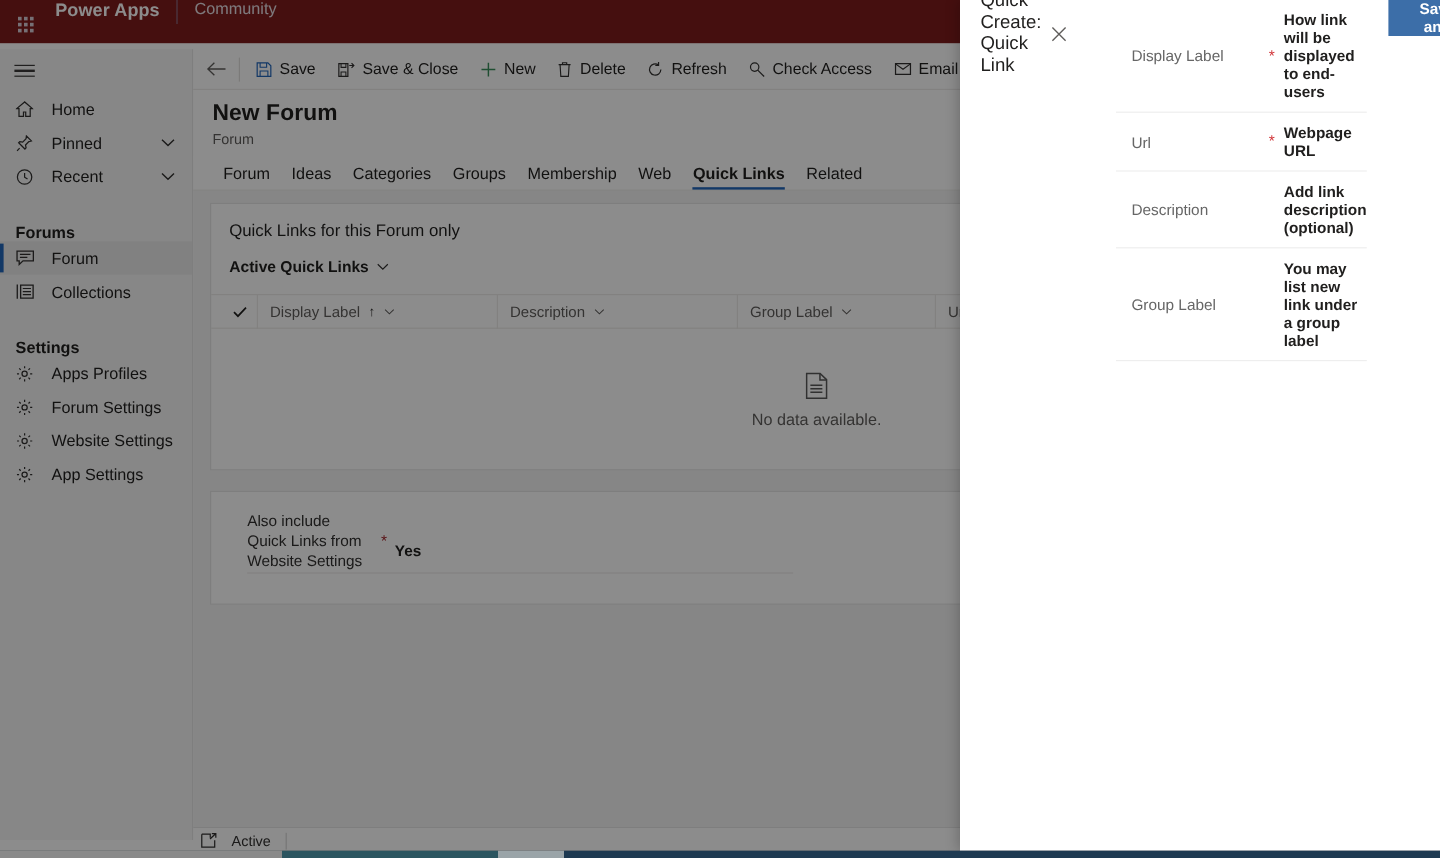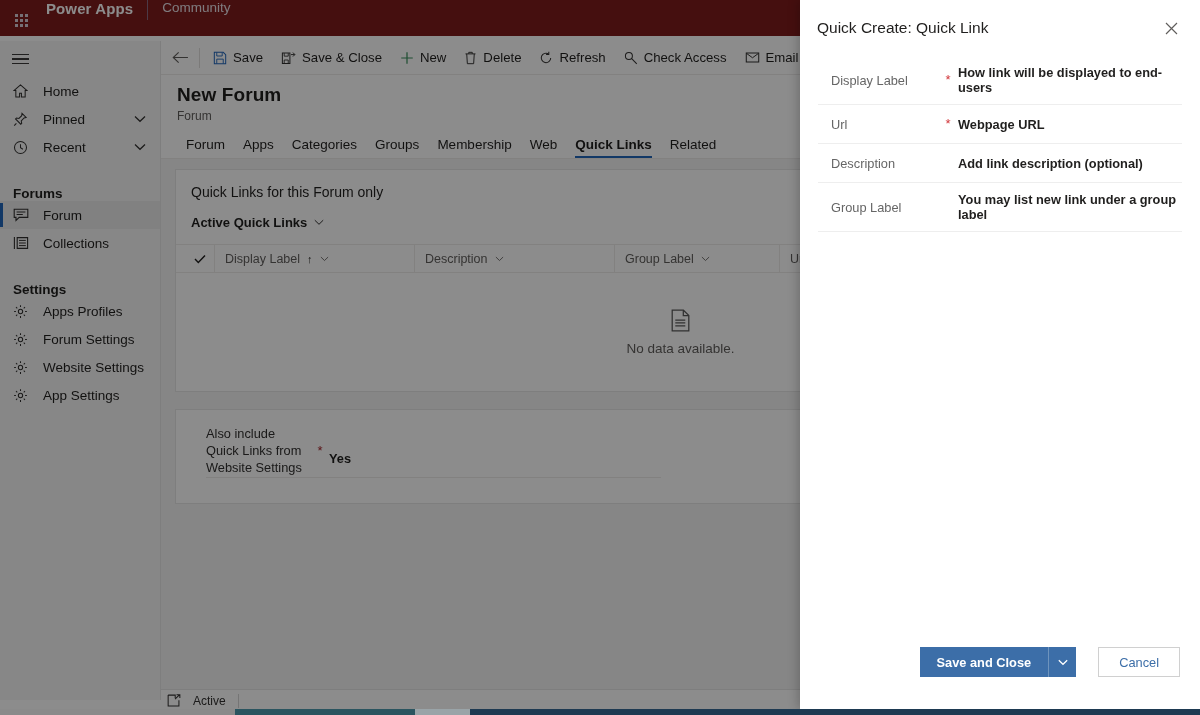--- a/index.html
+++ b/index.html
@@ -191,21 +191,21 @@
     position: absolute; left: 0; top: 709px; width: 1200px; height: 6px;
     background: #1f2b33; z-index: 60;
   }
   #osbar .seg { position: absolute; top: 0; height: 6px; }
 
   
   #quickcreate {
     position: absolute; right: 0; top: 0; width: 400px; height: 709px;
     background: #ffffff; z-index: 50;
     box-shadow: -2px 0 10px rgba(0,0,0,0.22);
-    display: flex; flex-direction: column;
+    display: flex; flex-direction: row;
   }
   #qc-header {
     height: 56px; display: flex; align-items: center;
     padding: 0 14px 0 17px; flex: 0 0 56px;
   }
   #qc-title { font-size: 15.5px; color: #201f1e; flex: 1; }
   #qc-close {
     width: 30px; height: 30px; display: flex; align-items: center;
     justify-content: center; cursor: pointer; color: #605e5c;
   }
@@ -475,21 +475,21 @@
     </div>
   </div>
 
   <div id="formhead">
     <div class="rec-title">New Forum</div>
     <div class="rec-sub">Forum</div>
   </div>
 
   <div id="tabstrip">
     <div class="tab">Forum</div>
-    <div class="tab">Apps</div>
+    <div class="tab">Ideas</div>
     <div class="tab">Categories</div>
     <div class="tab">Groups</div>
     <div class="tab">Membership</div>
     <div class="tab">Web</div>
     <div class="tab active">Quick Links</div>
     <div class="tab">Related</div>
   </div>
 
   <div id="formbody">
 

